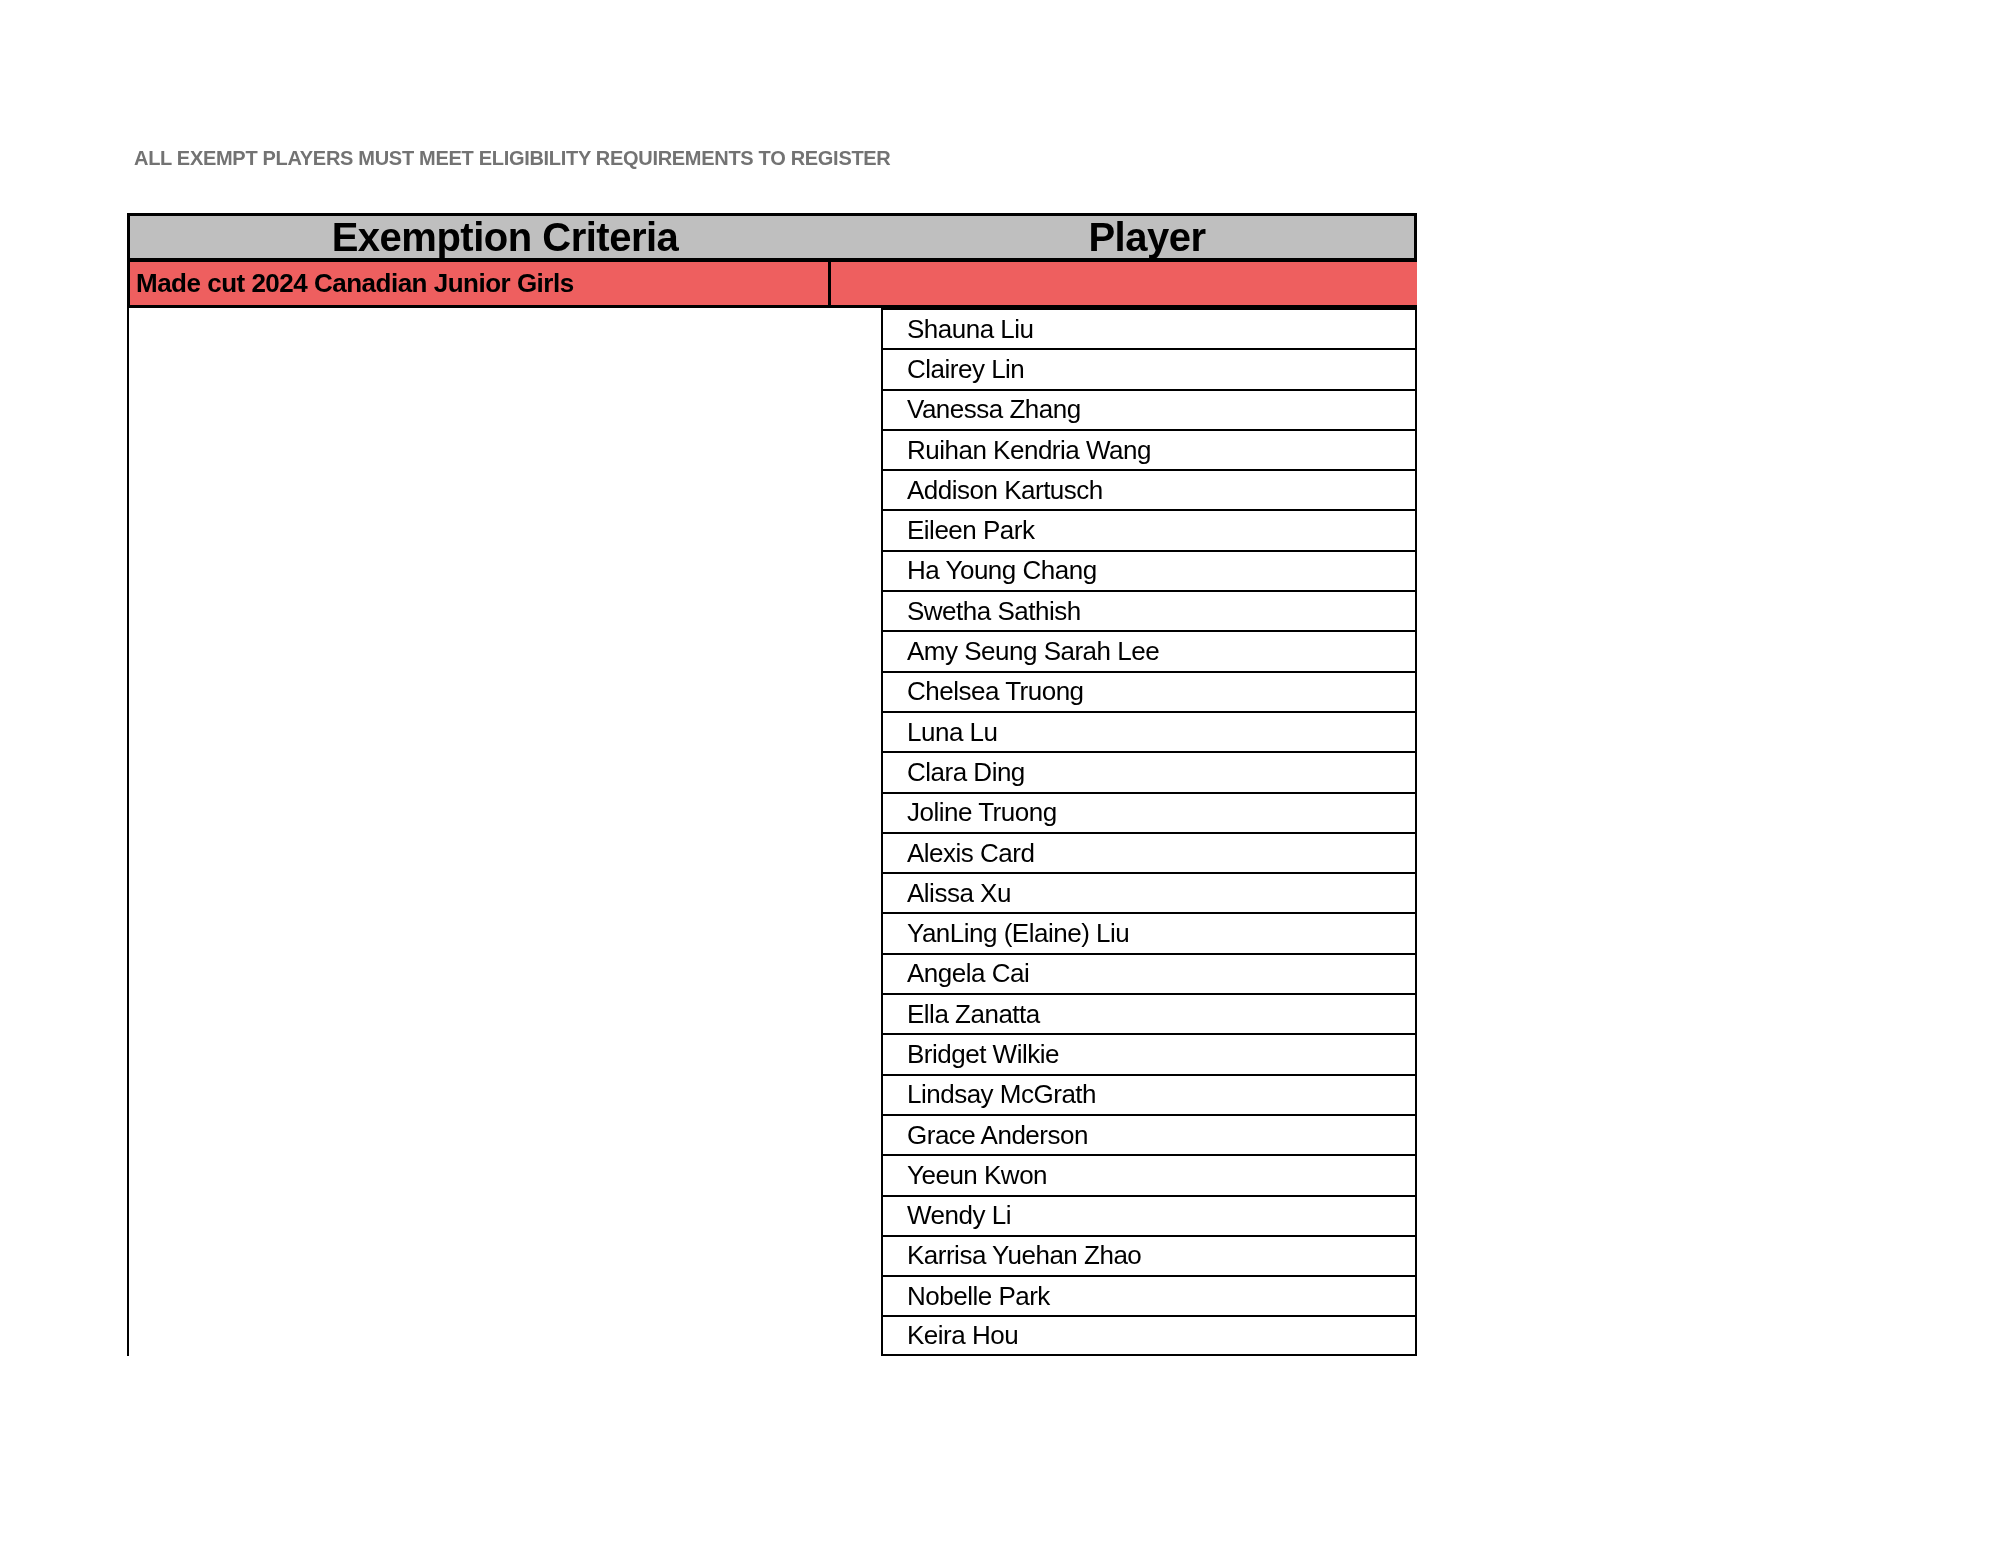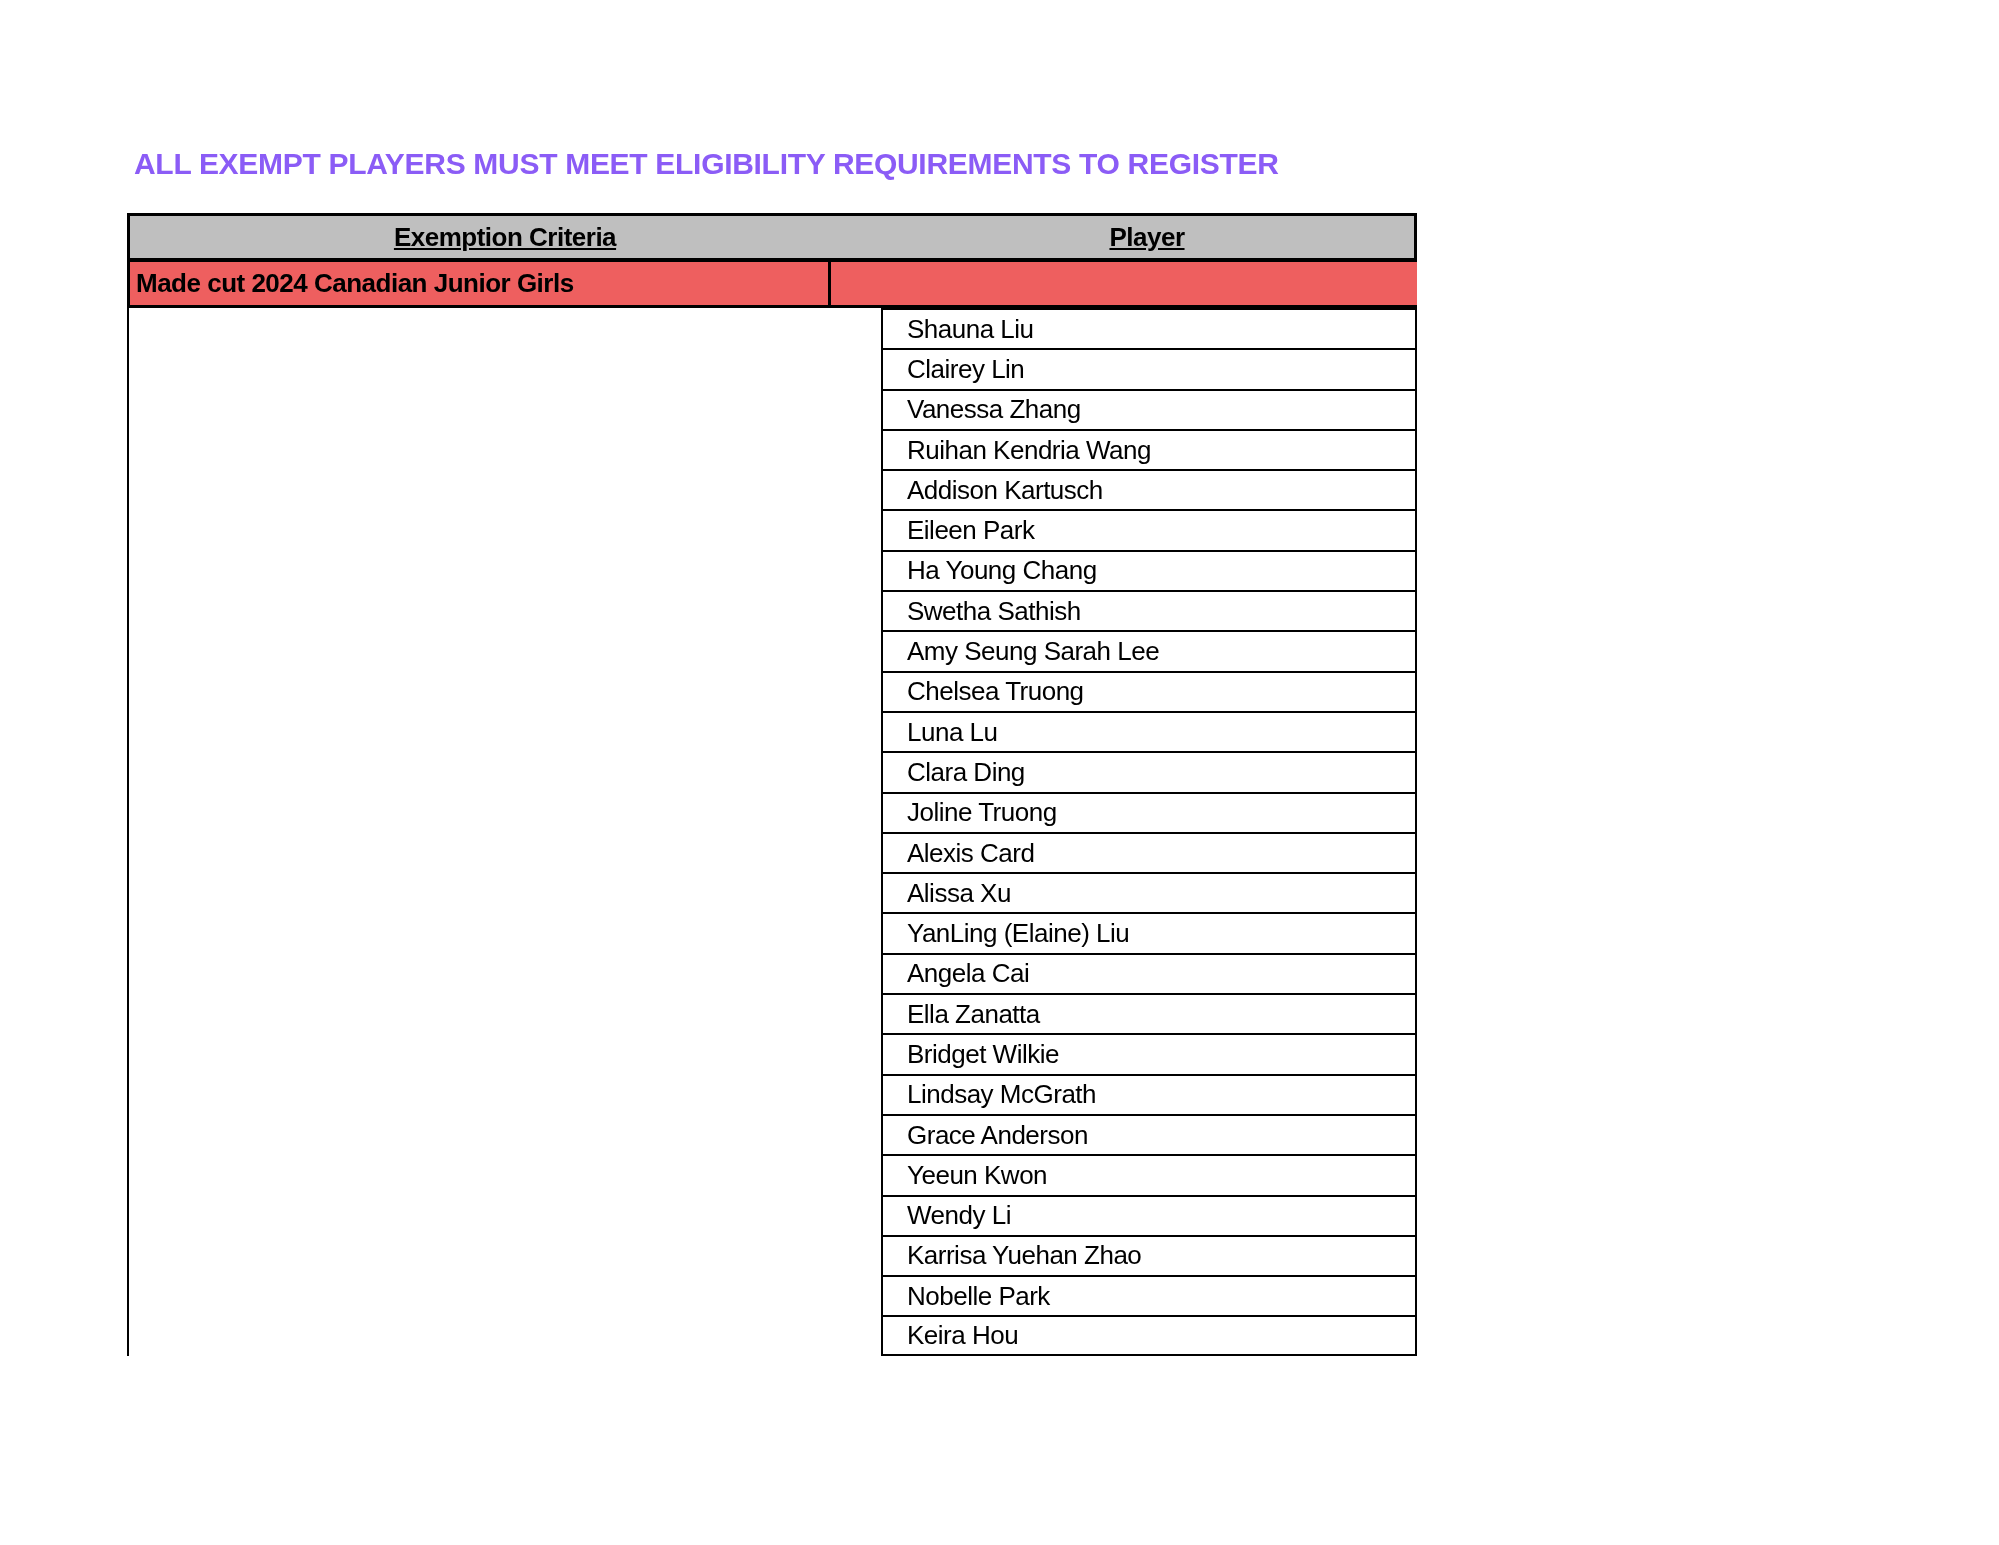--- a/index.html
+++ b/index.html
@@ -12,48 +12,47 @@
     position: relative;
     width: 1999px;
     height: 1545px;
     background: #ffffff;
     overflow: hidden;
   }
   .page-title {
     position: absolute;
     left: 134px;
     top: 147px;
-    font-size: 30px;
+    font-size: 20px;
     font-weight: 700;
     letter-spacing: -0.3px;
     white-space: nowrap;
-    color: #8b5cf6;
+    color: #737373;
   }
   .exempt-table {
     position: absolute;
     left: 127px;
     top: 213px;
     width: 1290px;
   }
   
   .header-row {
     display: flex;
     height: 49px;
     background: var(--header-bg, #bfbfbf);
     border: 3px solid var(--border-color, #000);
     border-bottom-width: 4px;
   }
   .hcell {
     display: flex;
     align-items: center;
     justify-content: center;
-    font-size: 26px;
+    font-size: 40px;
     font-weight: 700;
     letter-spacing: -0.5px;
-    text-decoration: underline;
   }
   .hcell.hleft { width: 750px; }
   .hcell.hright { flex: 1; }
   
   .red-row {
     display: flex;
     height: 46px;
     background: var(--exempt-bg, #ee5f5f);
     border-left: 3px solid var(--border-color, #000);
     border-bottom: 3px solid var(--border-color, #000);

